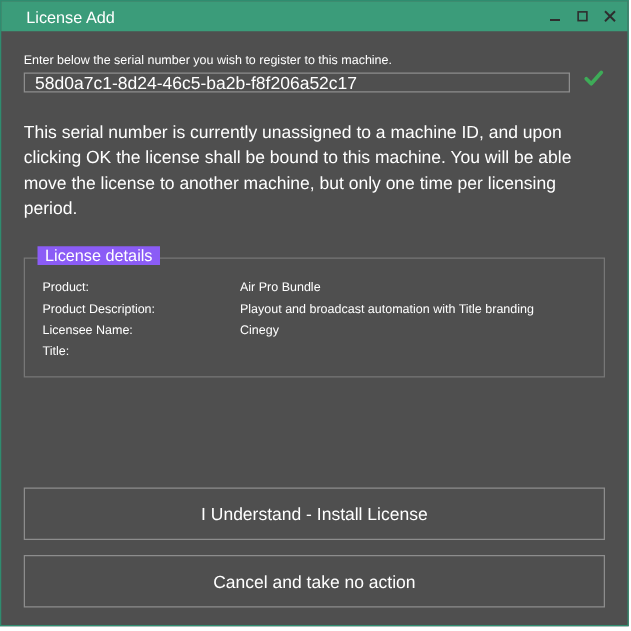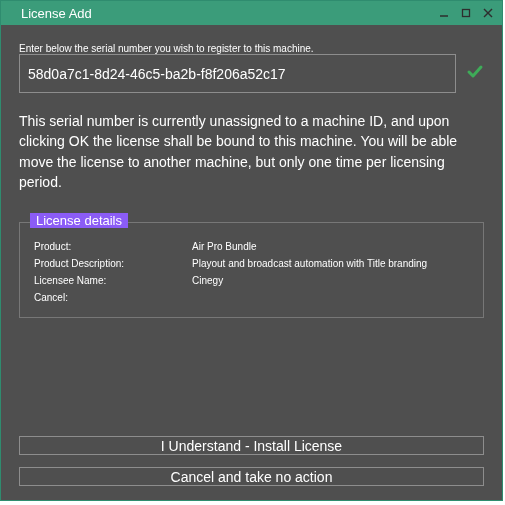--- a/index.html
+++ b/index.html
@@ -57,21 +57,21 @@
     margin-bottom: 0;
   }
   .serial-row {
     display: flex;
     align-items: center;
     gap: 10px;
     margin-bottom: 18px;
   }
   .serial-input {
     flex: 1;
-    height: 39px;
+    height: 16px;
     background: #4f4f4f;
     border: 1px solid #8d8d8d;
     color: #ffffff;
     font-size: 14px;
     padding: 0 8px;
     outline: none;
   }
   .check {
     color: #3eab58;
     flex-shrink: 0;
@@ -104,21 +104,21 @@
     font-size: 10px;
     margin-top: 8px;
   }
   .detail-label {
     color: #ffffff;
   }
   .detail-value {
     color: #ffffff;
   }
   .action-btn {
-    height: 19px;
+    height: 42px;
     background: #4f4f4f;
     border: 1px solid #8d8d8d;
     color: #ffffff;
     font-size: 14px;
     width: 100%;
     margin-bottom: 12px;
     cursor: pointer;
   }
   .action-btn:last-child {
     margin-bottom: 0;
@@ -170,21 +170,21 @@
       <div class="detail-grid">
         <div class="detail-label">Product:</div>
         <div class="detail-value">Air Pro Bundle</div>
 
         <div class="detail-label">Product Description:</div>
         <div class="detail-value">Playout and broadcast automation with Title branding</div>
 
         <div class="detail-label">Licensee Name:</div>
         <div class="detail-value">Cinegy</div>
 
-        <div class="detail-label">Cancel:</div>
+        <div class="detail-label">Title:</div>
       </div>
     </div>
 
     <div class="spacer"></div>
 
     <button class="action-btn">I Understand - Install License</button>
     <button class="action-btn">Cancel and take no action</button>
   </div>
 </div>
 

